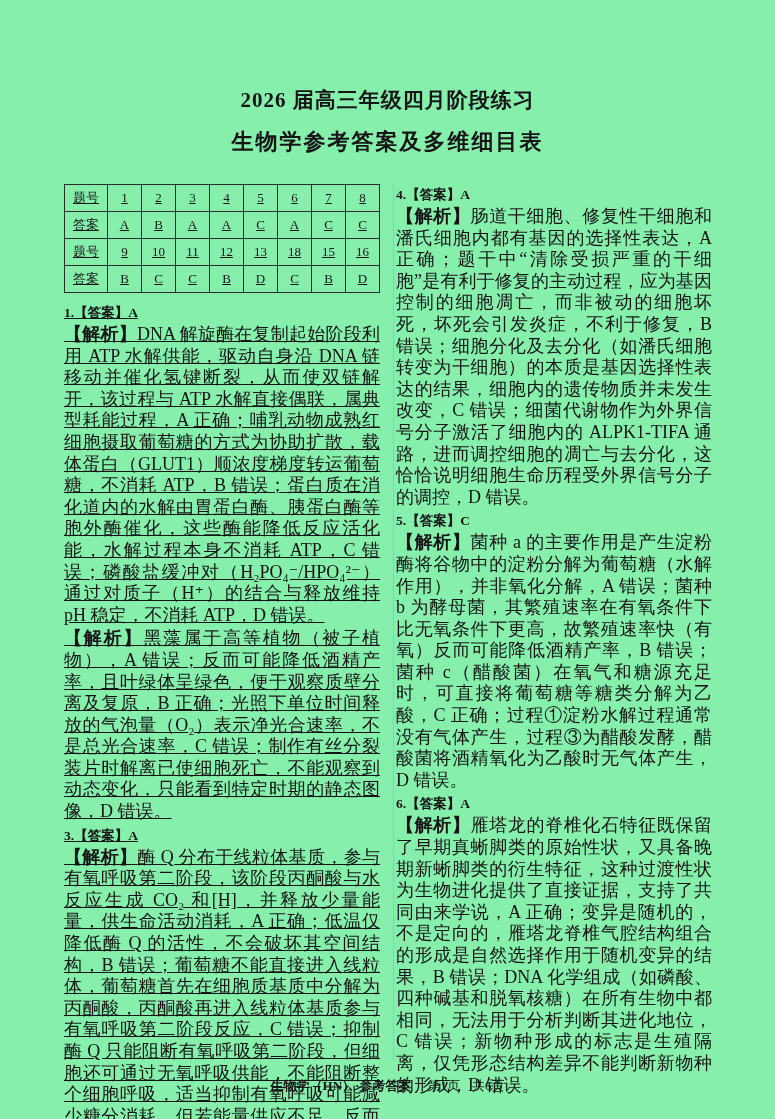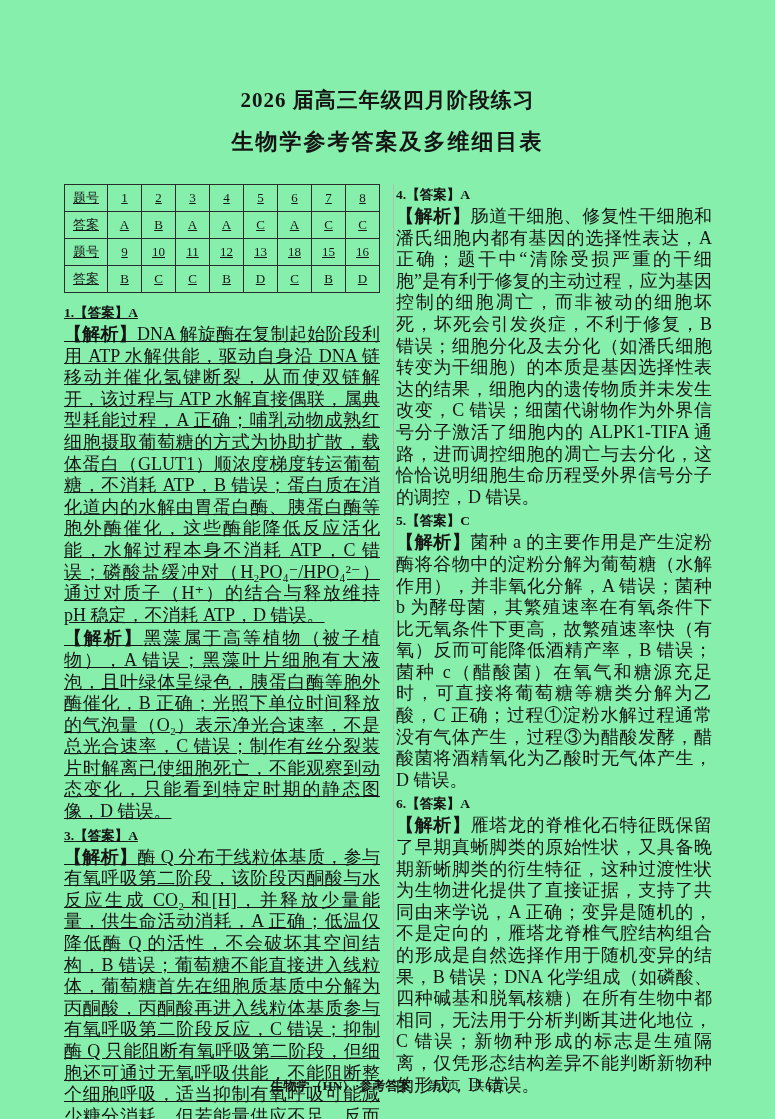--- a/index.html
+++ b/index.html
@@ -116,21 +116,21 @@
           </tr>
         </tbody>
       </table>
 
       <div class="item">
         <div class="item-head"><span>1.</span><span>【答案】</span><span>A</span></div>
         <p class="analysis"><span class="label">【解析】</span><span>DNA 解旋酶在复制起始阶段利用 ATP 水解供能，驱动自身沿 DNA 链移动并催化氢键断裂，从而使双链解开，该过程与 ATP 水解直接偶联，属典型耗能过程，A 正确；哺乳动物成熟红细胞摄取葡萄糖的方式为协助扩散，载体蛋白（GLUT1）顺浓度梯度转运葡萄糖，不消耗 ATP，B 错误；蛋白质在消化道内的水解由胃蛋白酶、胰蛋白酶等胞外酶催化，这些酶能降低反应活化能，水解过程本身不消耗 ATP，C 错误；磷酸盐缓冲对（H₂PO₄⁻/HPO₄²⁻）通过对质子（H⁺）的结合与释放维持 pH 稳定，不消耗 ATP，D 错误。</span></p>
       </div>
 
       <div class="item">
-        <p class="analysis"><span class="label">【解析】</span><span>黑藻属于高等植物（被子植物），A 错误；黑藻叶片细胞有大液泡，且叶绿体呈绿色，胰蛋白酶等胞外酶催化，B 正确；光照下单位时间释放的气泡量（O₂）表示净光合速率，不是总光合速率，C 错误；制作有丝分裂装片时解离已使细胞死亡，不能观察到动态变化，只能看到特定时期的静态图像，D 错误。</span></p>
+        <p class="analysis"><span class="label">【解析】</span><span>黑藻属于高等植物（被子植物），A 错误；反而可能降低酒精产率，且叶绿体呈绿色，便于观察质壁分离及复原，B 正确；光照下单位时间释放的气泡量（O₂）表示净光合速率，不是总光合速率，C 错误；制作有丝分裂装片时解离已使细胞死亡，不能观察到动态变化，只能看到特定时期的静态图像，D 错误。</span></p>
       </div>
 
       <div class="item">
         <div class="item-head"><span>3.</span><span>【答案】</span><span>A</span></div>
         <p class="analysis"><span class="label">【解析】</span><span>酶 Q 分布于线粒体基质，参与有氧呼吸第二阶段，该阶段丙酮酸与水反应生成 CO₂ 和[H]，并释放少量能量，供生命活动消耗，A 正确；低温仅降低酶 Q 的活性，不会破坏其空间结构，B 错误；葡萄糖不能直接进入线粒体，葡萄糖首先在细胞质基质中分解为丙酮酸，丙酮酸再进入线粒体基质参与有氧呼吸第二阶段反应，C 错误；抑制酶 Q 只能阻断有氧呼吸第二阶段，但细胞还可通过无氧呼吸供能，不能阻断整个细胞呼吸，适当抑制有氧呼吸可能减少糖分消耗，但若能量供应不足，反而不利于蔗糖合成与积累，D 错误。</span></p>
       </div>
 
     </div>
 
     <div class="col col-right">

